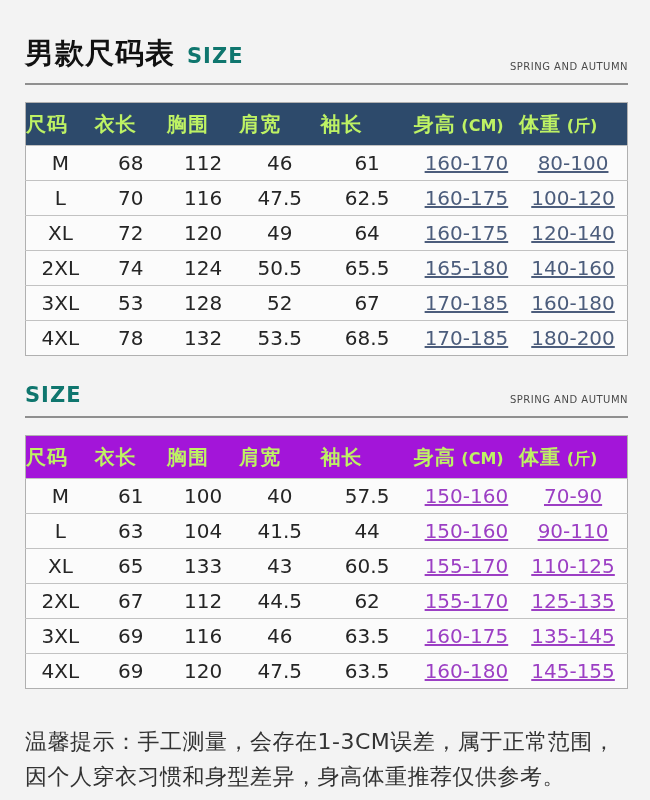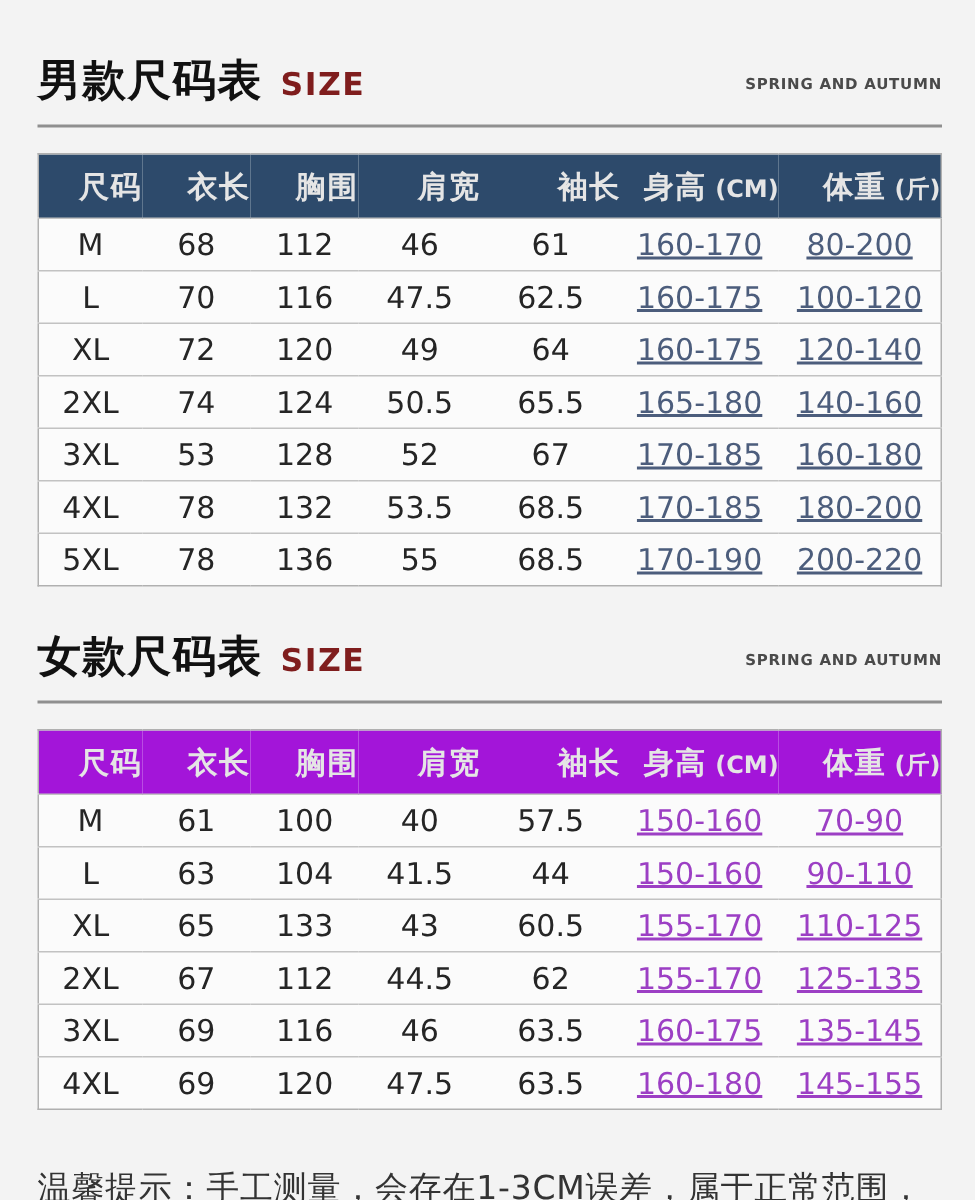--- a/index.html
+++ b/index.html
@@ -12,38 +12,38 @@
   }
   .page { box-sizing: border-box; width: 650px; height: 800px; padding: 32px 22px 0 25px; }
 
   
   .title-row { position: relative; margin-top: 2px; }
   .title-main {
     display: flex; align-items: baseline; gap: 12px;
     font-weight: bold; color: #111;
   }
   .title-cn { font-size: 29px; letter-spacing: 1px; }
-  .title-en { font-size: 21px; font-weight: 600; color: #7f1d1d; letter-spacing: 1px; }
+  .title-en { font-size: 21px; font-weight: 600; color: #0f766e; letter-spacing: 1px; }
   .season {
-    position: absolute; right: 0; bottom: 12px;
-    font-size: 10px; color: #4a4a4a; letter-spacing: 0.5px; font-weight: 700;
+    position: absolute; right: 0; bottom: 2px;
+    font-size: 10px; color: #4a4a4a; letter-spacing: 0.5px; font-weight: 400;
   }
   .divider { height: 2px; background: #8f8f8f; margin-top: 9px; }
 
   
   table.size-table {
     width: 100%; margin-top: 17px; margin-bottom: 27px;
     border-collapse: collapse; table-layout: fixed;
     border: 1px solid #b0b0b0;
     background: #fbfbfb;
   }
   table.size-table th {
     background: var(--header-bg);
-    color: #e5e5e5; font-size: 20px; font-weight: bold;
-    height: 42px; padding: 0; text-align: right; letter-spacing: 1px;
+    color: #bef264; font-size: 20px; font-weight: bold;
+    height: 42px; padding: 0; text-align: left; letter-spacing: 1px;
     border: none;
   }
   table.size-table th .unit { font-size: 16px; font-weight: bold; letter-spacing: 0; }
   table.size-table td {
     text-align: center; font-size: 20px; color: #252525;
     height: 34px; padding: 0;
     border-top: 1px solid #c2c2c2;
     font-weight: 500;
   }
   table.size-table td.accent { color: var(--accent); text-decoration: underline; }
@@ -91,21 +91,21 @@
           </tr>
         </thead>
         <tbody>
           <tr>
             <td>M</td>
             <td>68</td>
             <td>112</td>
             <td>46</td>
             <td>61</td>
             <td class="accent">160-170</td>
-            <td class="accent">80-200</td>
+            <td class="accent">80-100</td>
           </tr>
           <tr>
             <td>L</td>
             <td>70</td>
             <td>116</td>
             <td>47.5</td>
             <td>62.5</td>
             <td class="accent">160-175</td>
             <td class="accent">100-120</td>
           </tr>
@@ -138,37 +138,27 @@
           </tr>
           <tr>
             <td>4XL</td>
             <td>78</td>
             <td>132</td>
             <td>53.5</td>
             <td>68.5</td>
             <td class="accent">170-185</td>
             <td class="accent">180-200</td>
           </tr>
-          <tr>
-            <td>5XL</td>
-            <td>78</td>
-            <td>136</td>
-            <td>55</td>
-            <td>68.5</td>
-            <td class="accent">170-190</td>
-            <td class="accent">200-220</td>
-          </tr>
         </tbody>
       </table>
   </section>
 
   <section style="--header-bg: #a315d9; --accent: #9c3fc4;">
     <div class="title-row">
       <div class="title-main">
-        <span class="title-cn">女款尺码表</span>
         <span class="title-en">SIZE</span>
       </div>
       <span class="season">SPRING AND AUTUMN</span>
     </div>
     <div class="divider"></div>
     <table class="size-table">
         <colgroup>
           <col style="width: 11.5%;">
           <col style="width: 12%;">
           <col style="width: 12%;">

